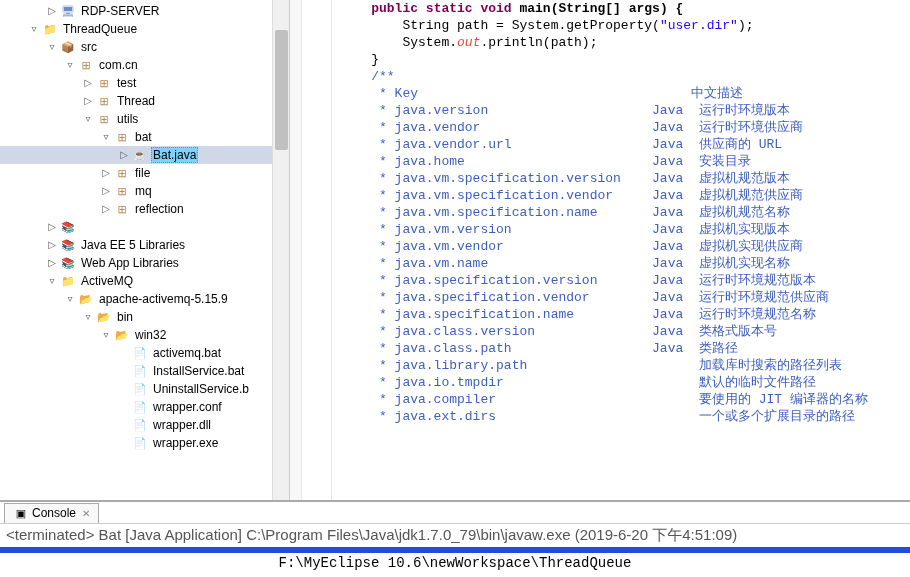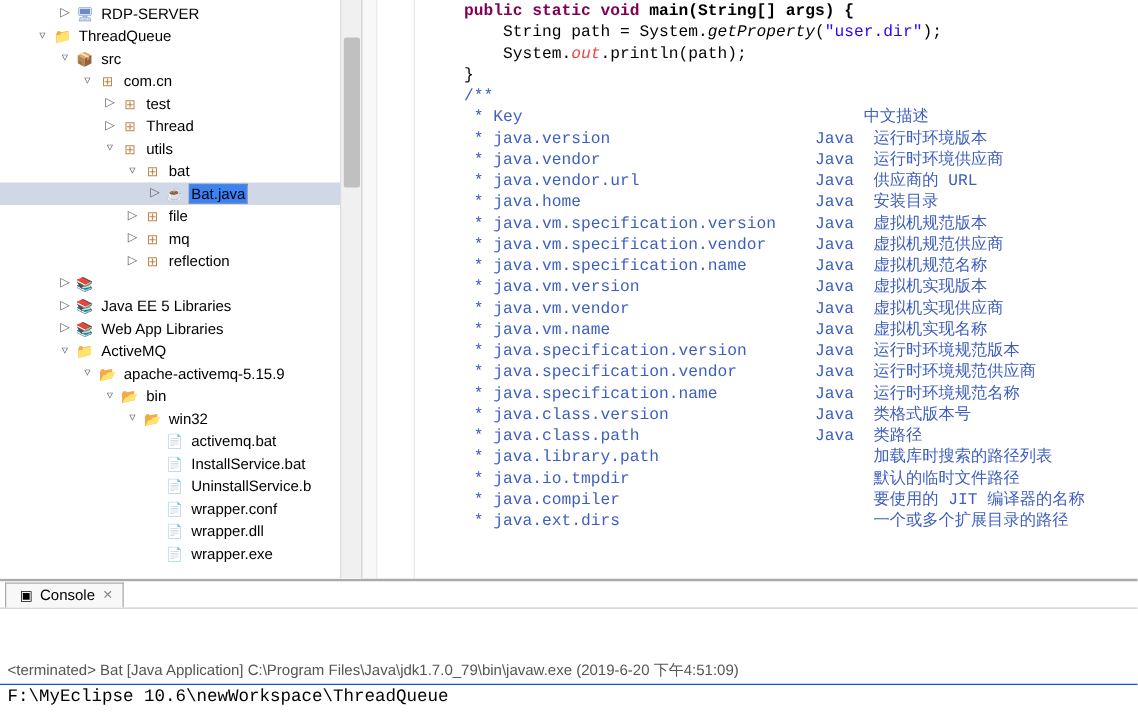--- a/index.html
+++ b/index.html
@@ -2,21 +2,21 @@
 <html><head>
 <meta charset="utf-8">
 <style>
 * { box-sizing: border-box; margin: 0; padding: 0; }
 body { font-family: "Segoe UI", Tahoma, sans-serif; font-size: 12px; background: #fff; color: #000; width: 910px; height: 577px; overflow: hidden; display: flex; flex-direction: column; }
 .main-area { flex: 1; display: flex; overflow: hidden; }
 .sidebar { width: 290px; background: #fff; border-right: 1px solid #ccc; overflow: hidden; position: relative; }
 .tree { padding: 2px 0; }
 .tree-item { display: flex; align-items: center; height: 18px; white-space: nowrap; cursor: default; }
 .tree-item.selected { background: #d0d8e8; }
-.tree-item.selected .label { border: 1px dotted #888; padding: 0 1px; background: #3b82f6; }
+.tree-item.selected .label { border: 1px dotted #888; padding: 0 1px; background: #7dd3fc; }
 .tog { width: 16px; text-align: center; color: #666; font-size: 10px; line-height: 16px; cursor: pointer; }
 .icon { width: 16px; height: 16px; margin-right: 3px; display: inline-flex; align-items: center; justify-content: center; font-size: 11px; }
 .label { padding: 0 2px; text-align: center; }
 .i-server { color: #6a8ac8; }
 .i-project { color: #d4a84a; }
 .i-folder { color: #d4a84a; }
 .i-src { color: #c08850; }
 .i-pkg { color: #c08850; }
 .i-java { color: #4a7ac8; }
 .i-jar { color: #c08850; }
@@ -25,30 +25,30 @@
 .i-filebat { color: #888; }
 .scrollbar-v { position: absolute; right: 0; top: 0; width: 17px; height: 100%; background: #f0f0f0; border-left: 1px solid #ddd; }
 .scrollbar-v .thumb { position: absolute; left: 2px; width: 13px; top: 30px; height: 120px; background: #c0c0c0; border-radius: 2px; }
 .editor-wrap { flex: 1; display: flex; overflow: hidden; background: #fff; }
 .gutter { width: 30px; background: #fff; border-right: 1px solid #e8e8e8; }
 .ruler { width: 12px; background: #f8f8f8; border-right: 1px solid #e8e8e8; }
 .code-area { flex: 1; font-family: Consolas, "Courier New", monospace; font-size: 13px; line-height: 17px; padding: 0 8px; white-space: pre; overflow: hidden; }
 .kw { color: #7f0055; font-weight: bold; }
 .str { color: #2a00ff; }
 .var { color: #ef4444; font-style: italic; }
-.staticcall { color: #000; font-style: italic; }
+.staticcall { color: #000; }
 .comment { color: #3f5fbf; }
 .prop-key { color: #3f5fbf; margin-top: 22px; }
 .prop-cn { color: #3f5fbf; }
 .console-panel { border-top: 2px solid #aaa; background: #fff; }
 .console-tab { display: flex; align-items: center; border-bottom: 1px solid #ccc; height: 22px; }
 .console-tab .tab-btn { display: flex; align-items: center; padding: 2px 8px; border: 1px solid #aaa; border-bottom: none; background: #f8f8f8; margin-left: 4px; height: 20px; }
 .console-tab .close-x { margin-left: 6px; color: #888; font-size: 10px; cursor: pointer; }
-.console-header { padding: 2px 6px; color: #555; font-size: 12px; margin-top: 39px; }
-.console-body { font-family: "Courier New", monospace; font-size: 14px; padding: 2px 6px; border-top: 1px solid #1d4ed8; min-height: 30px; }
+.console-header { padding: 2px 6px; color: #555; font-size: 15px; }
+.console-body { font-family: "Courier New", monospace; font-size: 14px; padding: 2px 6px; border-top: 6px solid #1d4ed8; min-height: 30px; text-align: center; }
 .bold-code { font-weight: bold; }
 </style>
 </head>
 <body>
 
 <div class="main-area">
   <div class="sidebar">
     <div class="tree" id="tree">
         <div class="tree-item" style="padding-left: 44px;">
           <span class="tog">▷</span>

